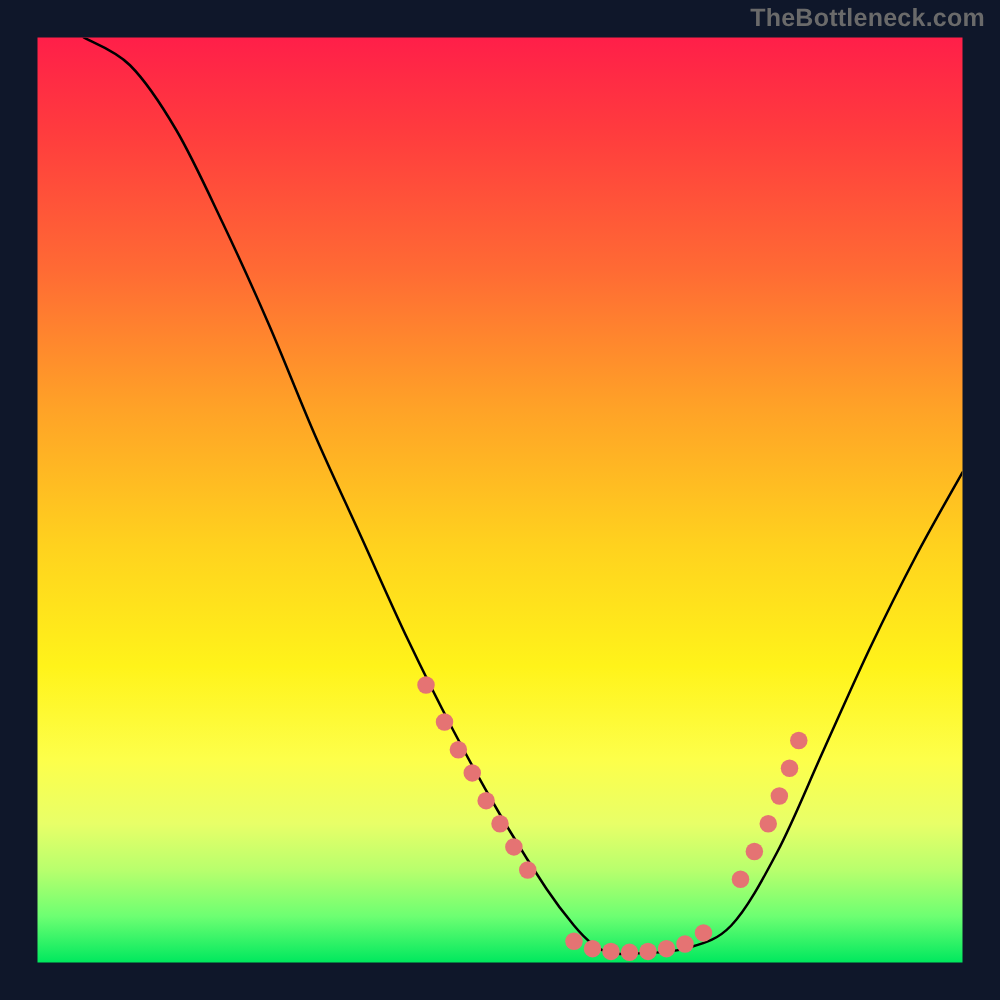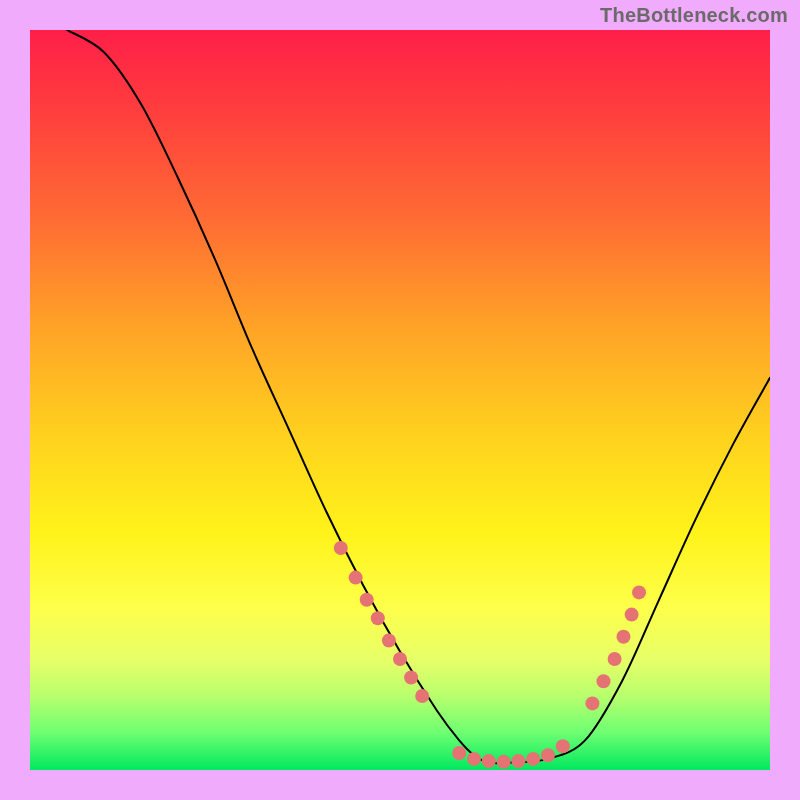--- a/index.html
+++ b/index.html
@@ -7,21 +7,21 @@
     padding: 0;
     width: 800px;
     height: 800px;
     background: #000000;
     overflow: hidden;
   }
   .container {
     position: relative;
     width: 800px;
     height: 800px;
-    background: #f0abfc;
+    background: #0f172a;
   }
   .watermark {
     position: absolute;
     top: 4px;
     right: 12px;
     font-family: Arial, Helvetica, sans-serif;
     font-size: 20px;
     font-weight: 600;
     color: #6a6a6a;
     letter-spacing: 0.2px;

